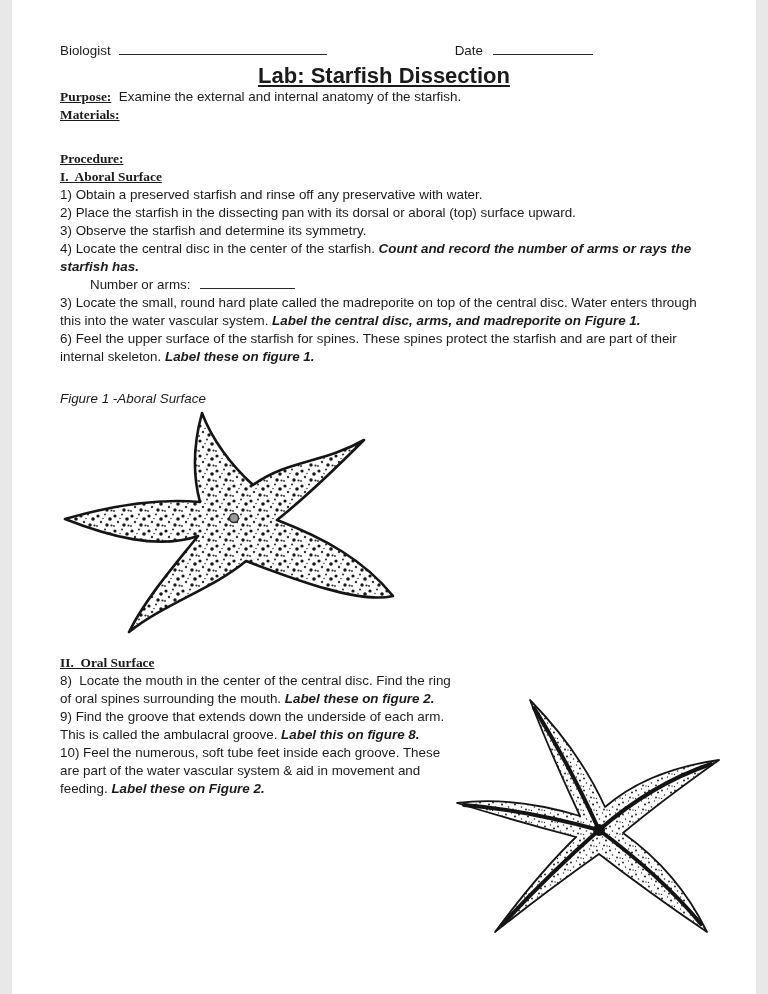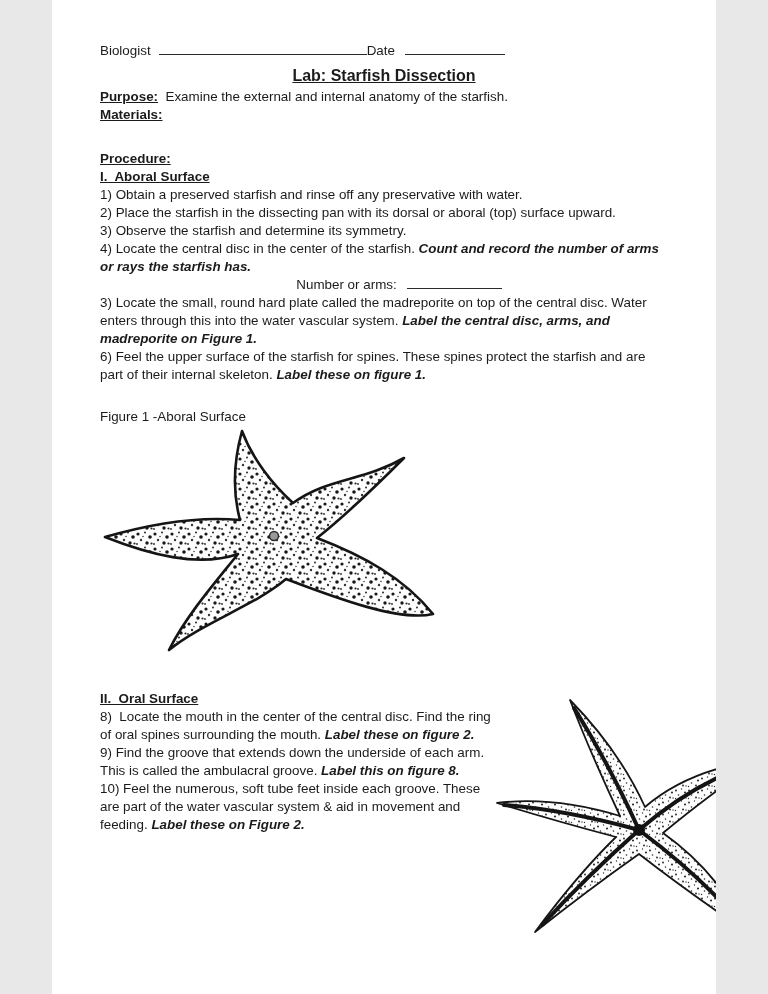--- a/index.html
+++ b/index.html
@@ -1,60 +1,60 @@
 <!DOCTYPE html>
 <html><head>
 <meta charset="utf-8">
 <style>
   * { margin: 0; padding: 0; box-sizing: border-box; }
   html, body { background: #e8e8e8; }
   .page {
     position: relative;
-    width: 664px;
+    width: 744px;
     height: 994px;
     margin: 0 auto;
     background: #ffffff;
     color: #1b1b1b;
     font-family: "Liberation Sans", sans-serif;
     font-size: 13.4px;
     line-height: 18px;
     padding: 42px 48px 0 48px;
     overflow: hidden;
   }
   .line { white-space: pre-wrap; }
-  .bu { font-weight: bold; text-decoration: underline; }
+  .bu { font-weight: bold; text-decoration: underline; font-family: Liberation Serif, serif; }
   .em { font-weight: bold; font-style: italic; }
   .u { }
-  .it { }
+  .it { font-style: italic; }
   .blank {
     display: inline-block;
     border-bottom: 1.6px solid #2a2a2a;
     height: 12px;
     vertical-align: baseline;
   }
   .blank-biologist { width: 208px; margin-left: 8px; }
   .blank-date { width: 100px; margin-left: 6px; }
   .blank-number { width: 95px; margin-left: 10px; }
   .header-row { display: flex; align-items: baseline; }
-  .date-group { }
+  .date-group { margin-left: 128px; }
   .title {
     text-align: center;
-    font-size: 16px;
+    font-size: 22px;
     line-height: 25px;
     font-weight: bold;
     text-decoration: underline;
     margin-top: 3px;
   }
   .materials-text { letter-spacing: -0.2px; }
   .gap-procedure { height: 26px; }
   .gap-caption { height: 24px; }
-  .number-line { padding-left: 30px; text-align: center; }
+  .number-line { padding-left: 30px; }
   .fig1-wrap { margin-top: 0; margin-left: 2px; width: 420px; height: 246px; }
   .fig1-wrap svg { display: block; }
-  .section2 { width: 394px; margin-top: 18px; }
+  .section2 { width: 394px; }
   .fig2-wrap { position: absolute; left: 440px; top: 692px; width: 328px; height: 250px; }
   .fig2-wrap svg { display: block; }
 </style>
 </head>
 <body>
 
 <div class="page">
 
   <div class="header-row">
     <span class="line">Biologist</span>

